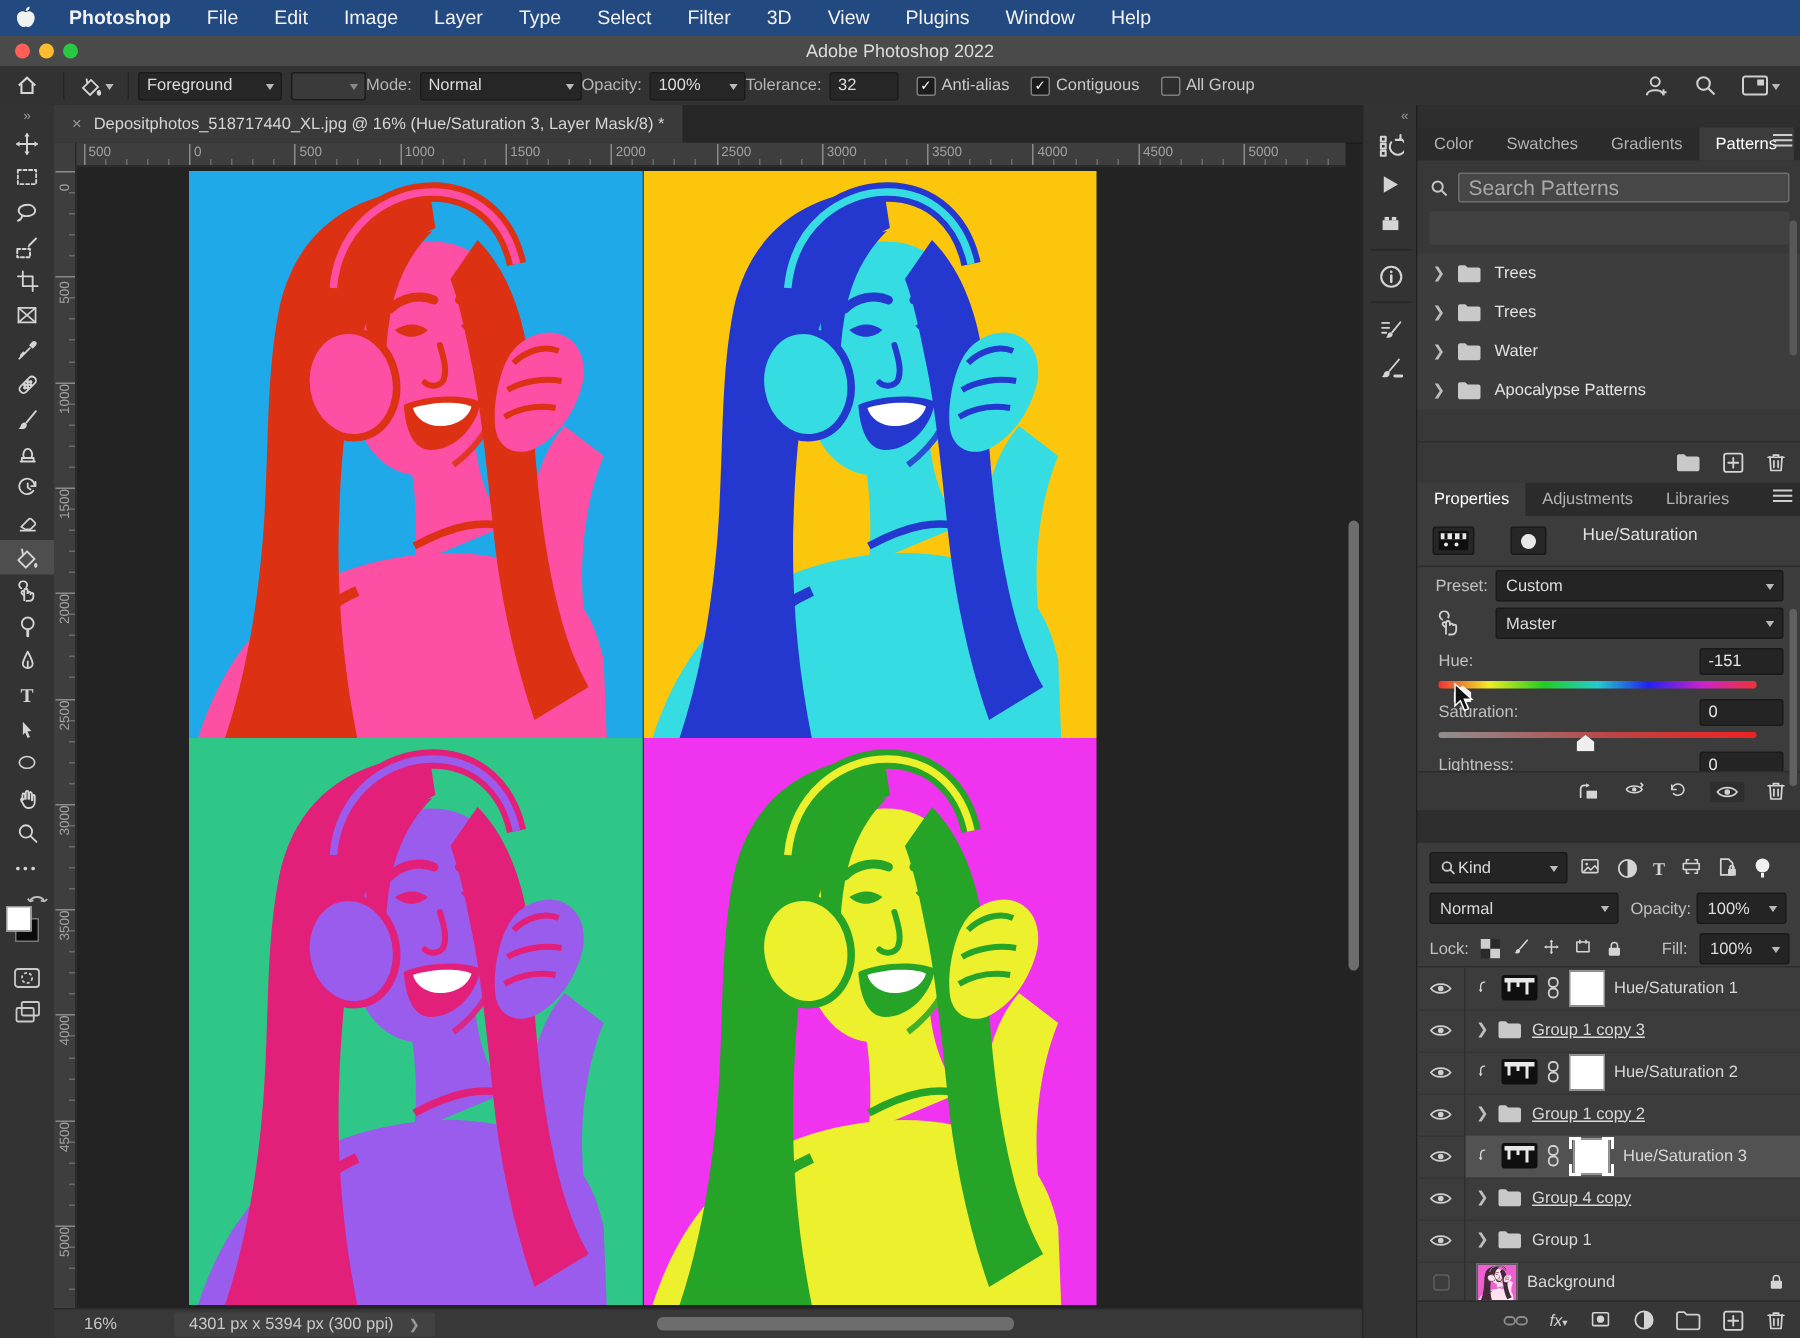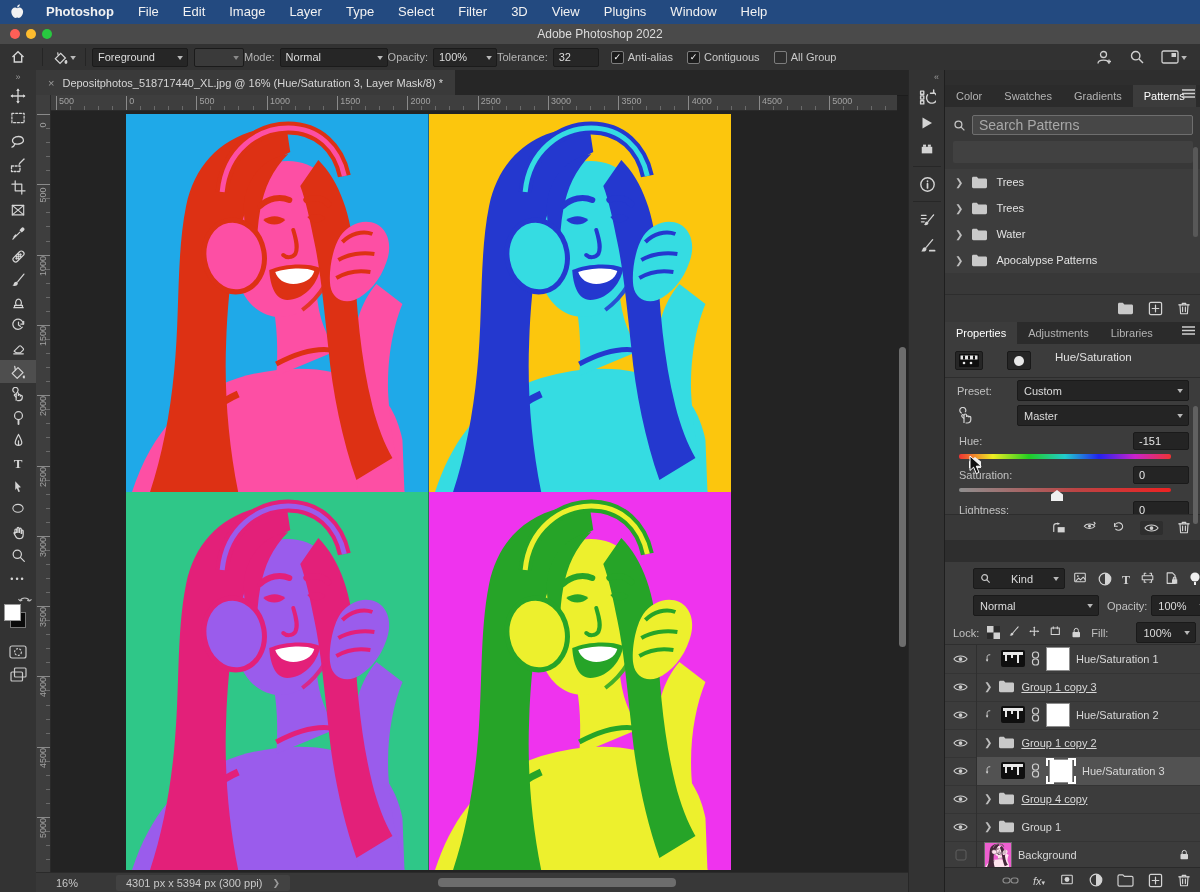--- a/index.html
+++ b/index.html
@@ -56,21 +56,21 @@
   .dock-ic{width:36px;height:26px;display:flex;align-items:center;justify-content:center;}
   .dock-sep{height:1px;background:#272727;margin:4px 4px;}
   
   #rightpanels{left:944px;top:70px;width:256px;height:822px;background:#2e2e2e;border-left:1px solid #1f1f1f;}
   .tabrow{position:absolute;left:0;width:256px;height:22px;background:#2b2b2b;display:flex;align-items:flex-end;}
   .ptab{height:22px;line-height:22px;padding:0 11px;font-size:11px;color:#b3b3b3;white-space:nowrap;}
   .ptab.active{background:#3c3c3c;color:#ffffff;}
   .ham{position:absolute;right:6px;top:4px;}
   .panelbody{position:absolute;left:0;width:256px;background:#3c3c3c;}
   .dd{background:#242424;border:1px solid #1a1a1a;border-radius:2px;height:19px;display:flex;align-items:center;
-      padding:0 6px;color:#dcdcdc;font-size:11px;justify-content:space-between;margin-left:20px;}
+      padding:0 6px;color:#dcdcdc;font-size:11px;justify-content:space-between;}
   .val{background:#242424;border:1px solid #1a1a1a;border-radius:2px;height:16px;display:flex;align-items:center;
       padding:0 5px;color:#e6e6e6;font-size:11px;}
   .plab{font-size:11px;color:#c0c0c0;}
   .slider{position:absolute;height:5px;border-radius:2px;}
   .sthumb{position:absolute;width:12px;height:11px;background:#efefef;
           clip-path:polygon(50% 0,100% 42%,100% 100%,0 100%,0 42%);}
   .prow{position:absolute;display:flex;align-items:center;}
   
   .lrow{position:absolute;left:0;width:256px;height:28px;display:flex;align-items:center;}
   .eyecell{width:31px;height:28px;border-right:1px solid #2f2f2f;border-bottom:1px solid #343434;
@@ -868,21 +868,21 @@
             <path d="M3.4 3.8 4.1 15h7.8l.7-11.2" transform="scale(1 .93)"></path>
             <path d="M6.4 6.5v5M9.6 6.5v5"></path>
           </svg>
         </span>
       </div>
     <div class="abs sb" style="right:3px;top:62px;width:5px;height:118px;background:#616161;"></div>
   </div>
 
   <div class="panelbody" style="top:492px;height:330px;background:#3c3c3c;">
     <div class="prow" style="left:8px;top:6px;width:240px;gap:7px;">
-      <span class="dd" style="width:78px;flex:none;gap:20px;justify-content:flex-start;">
+      <span class="dd" style="width:78px;flex:none;gap:1px;justify-content:flex-start;">
         <svg width="11" height="11" viewBox="0 0 16 16" fill="none" stroke="#c5c5c5" stroke-width="1.8">
             <circle cx="6.7" cy="6.7" r="4.2"></circle>
             <path d="m10 10 4 4"></path>
           </svg>
         <span>Kind</span>
         <span class="chev" style="margin-left:auto;">▾</span>
       </span>
       <span id="filter-icons" style="display:flex;align-items:center;gap:10px;">
           <span>
             <svg width="16" height="13" viewBox="0 0 16 16" fill="none" stroke="#d4d4d4" stroke-width="1.3" stroke-linecap="round" stroke-linejoin="round">

